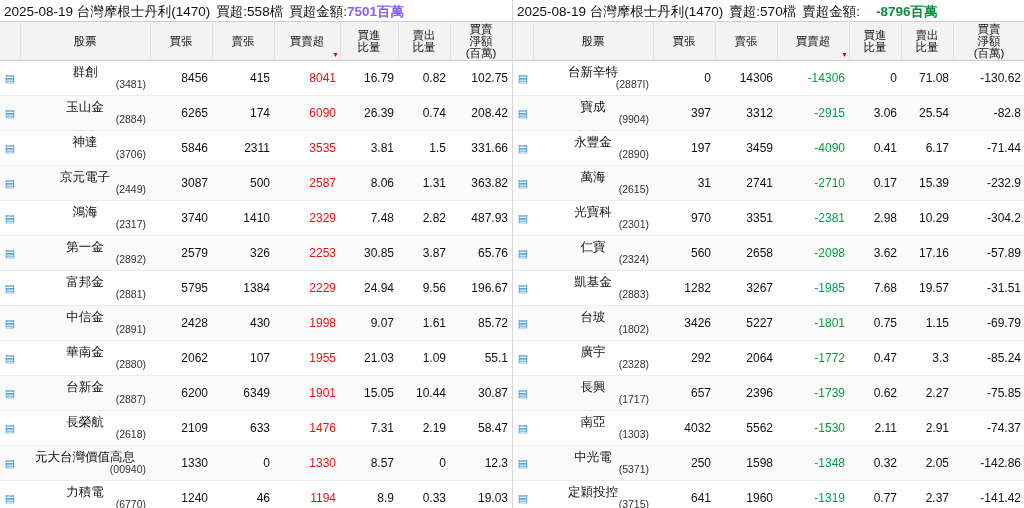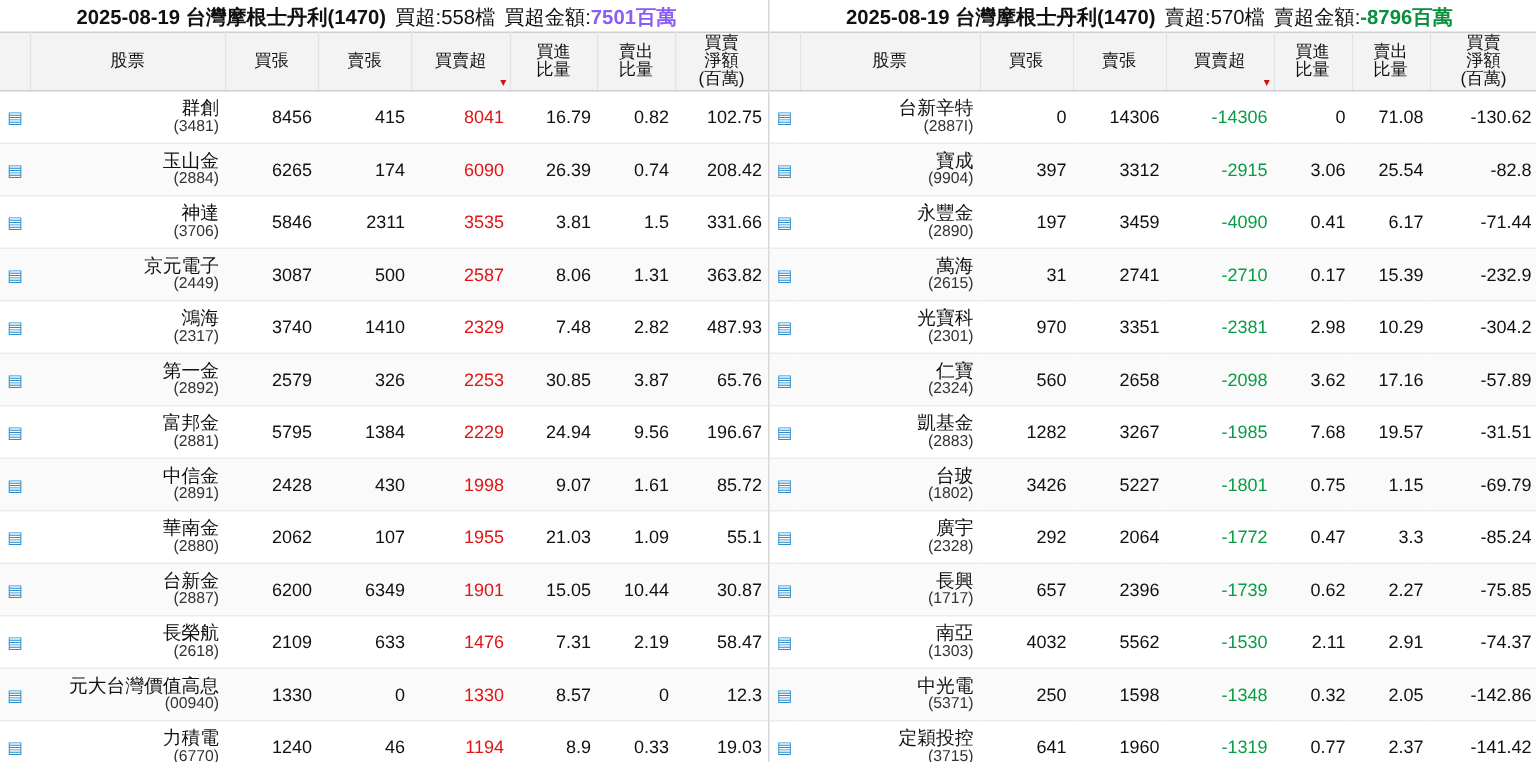--- a/index.html
+++ b/index.html
@@ -30,23 +30,23 @@
     align-items: flex-start;
     padding: 3px 4px 1px 4px;
     font-size: 13.5px;
     color: #111;
     white-space: nowrap;
     height: 21px;
   }
   .hdr .seg { margin-right: 6px; }
   .hdr .lbl { color: #111; }
   .hdr .v-red { color: #8b5cf6; font-weight: bold; }
-  .hdr .v-green { color: #0a8f3c; font-weight: bold; }
+  .hdr .v-green { color: #0a8f3c; font-weight: bold; margin-left: 16px; }
   .hdr .v-dark { color: #111; }
-  .hdr .date { font-weight: bold; margin-left: 47px; }
+  .hdr .date { font-weight: normal; }
 
   table {
     border-collapse: collapse;
     width: 100%;
     table-layout: fixed;
     font-size: 12px;
   }
   thead th {
     background: #f3f3f3;
     border-top: 1px solid #cfcfcf;
@@ -90,21 +90,21 @@
     display: inline-block;
     width: 11px; height: 11px;
     line-height: 11px;
     color: #2c8fcc;
     font-size: 11px;
   }
   .c-name {
     text-align: right;
     line-height: 1.05;
   }
-  .c-name .nm { display: block; font-size: 12.5px; color: #111; }
+  .c-name .nm { display: block; font-size: 12.5px; color: #111; text-align: center; }
   .c-name .cd { display: block; font-size: 10.5px; color: #333; }
   .num { text-align: right; font-variant-numeric: tabular-nums; }
   .red { color: #e11414; }
   .green { color: #0a9c46; }
 
   
   .t-left col.w-ico { width: 20px; }
   .t-left col.w-name { width: 130px; }
   .t-left col.w-buy { width: 62px; }
   .t-left col.w-sell { width: 62px; }

